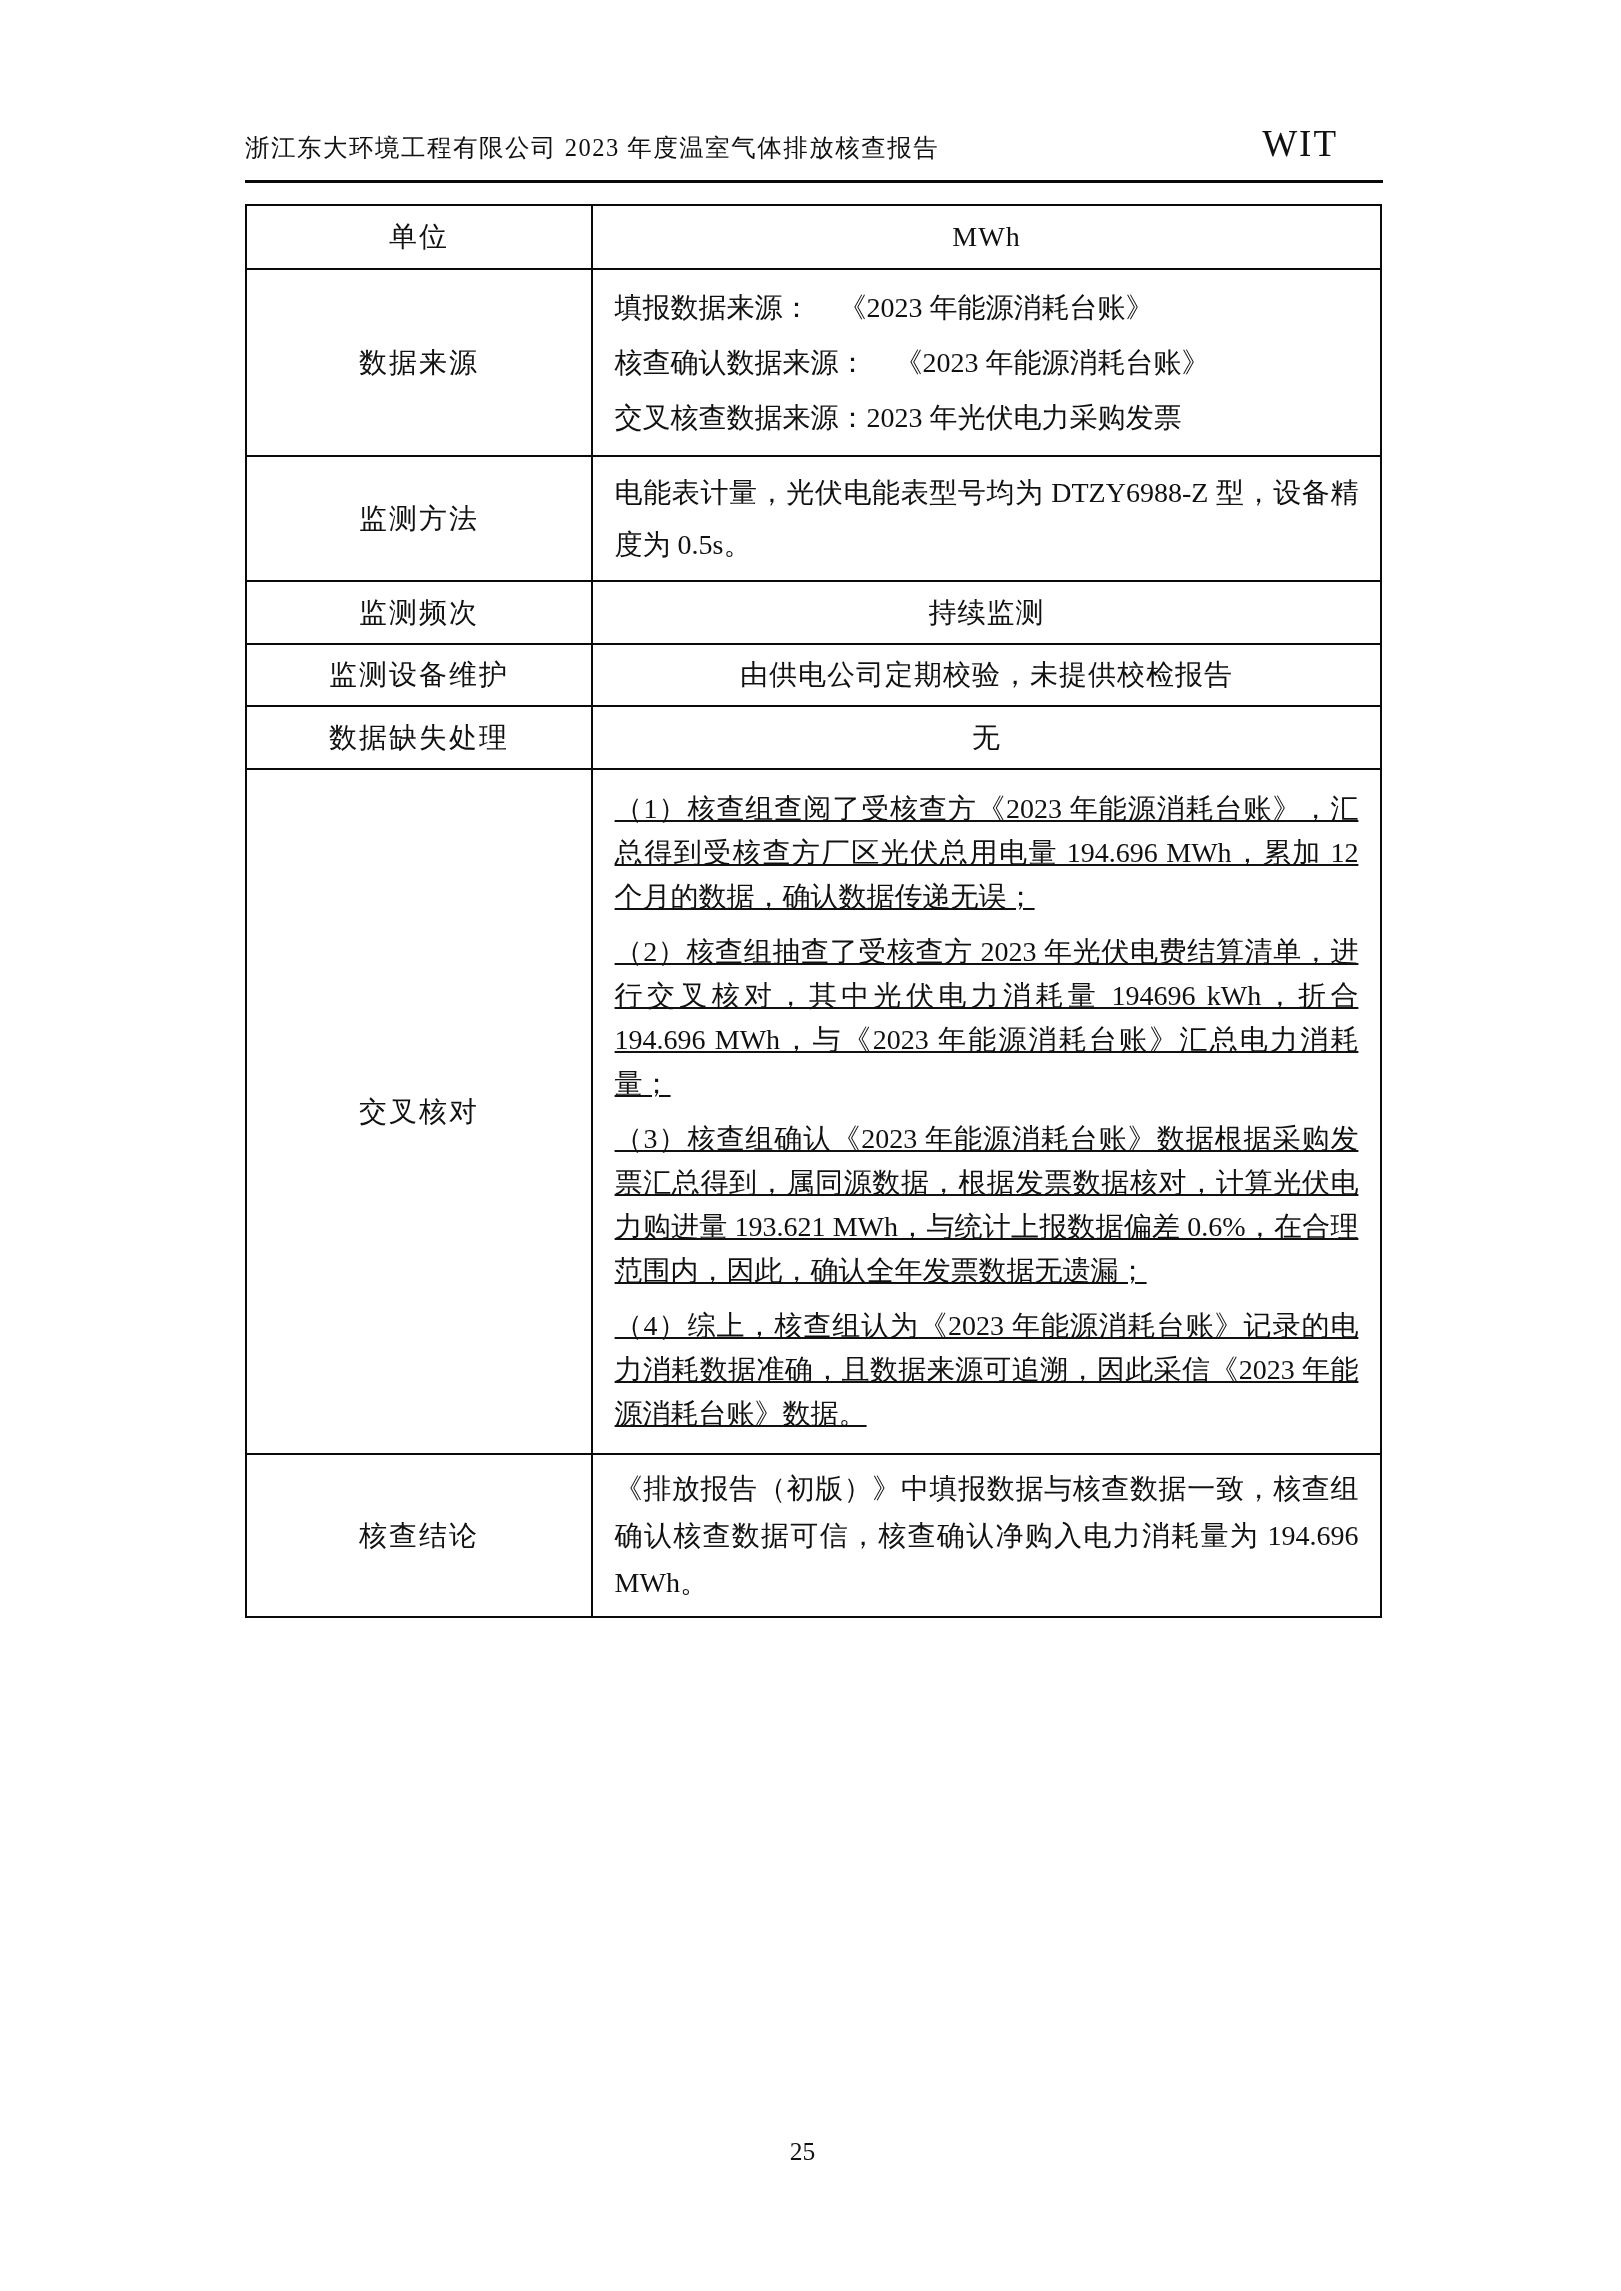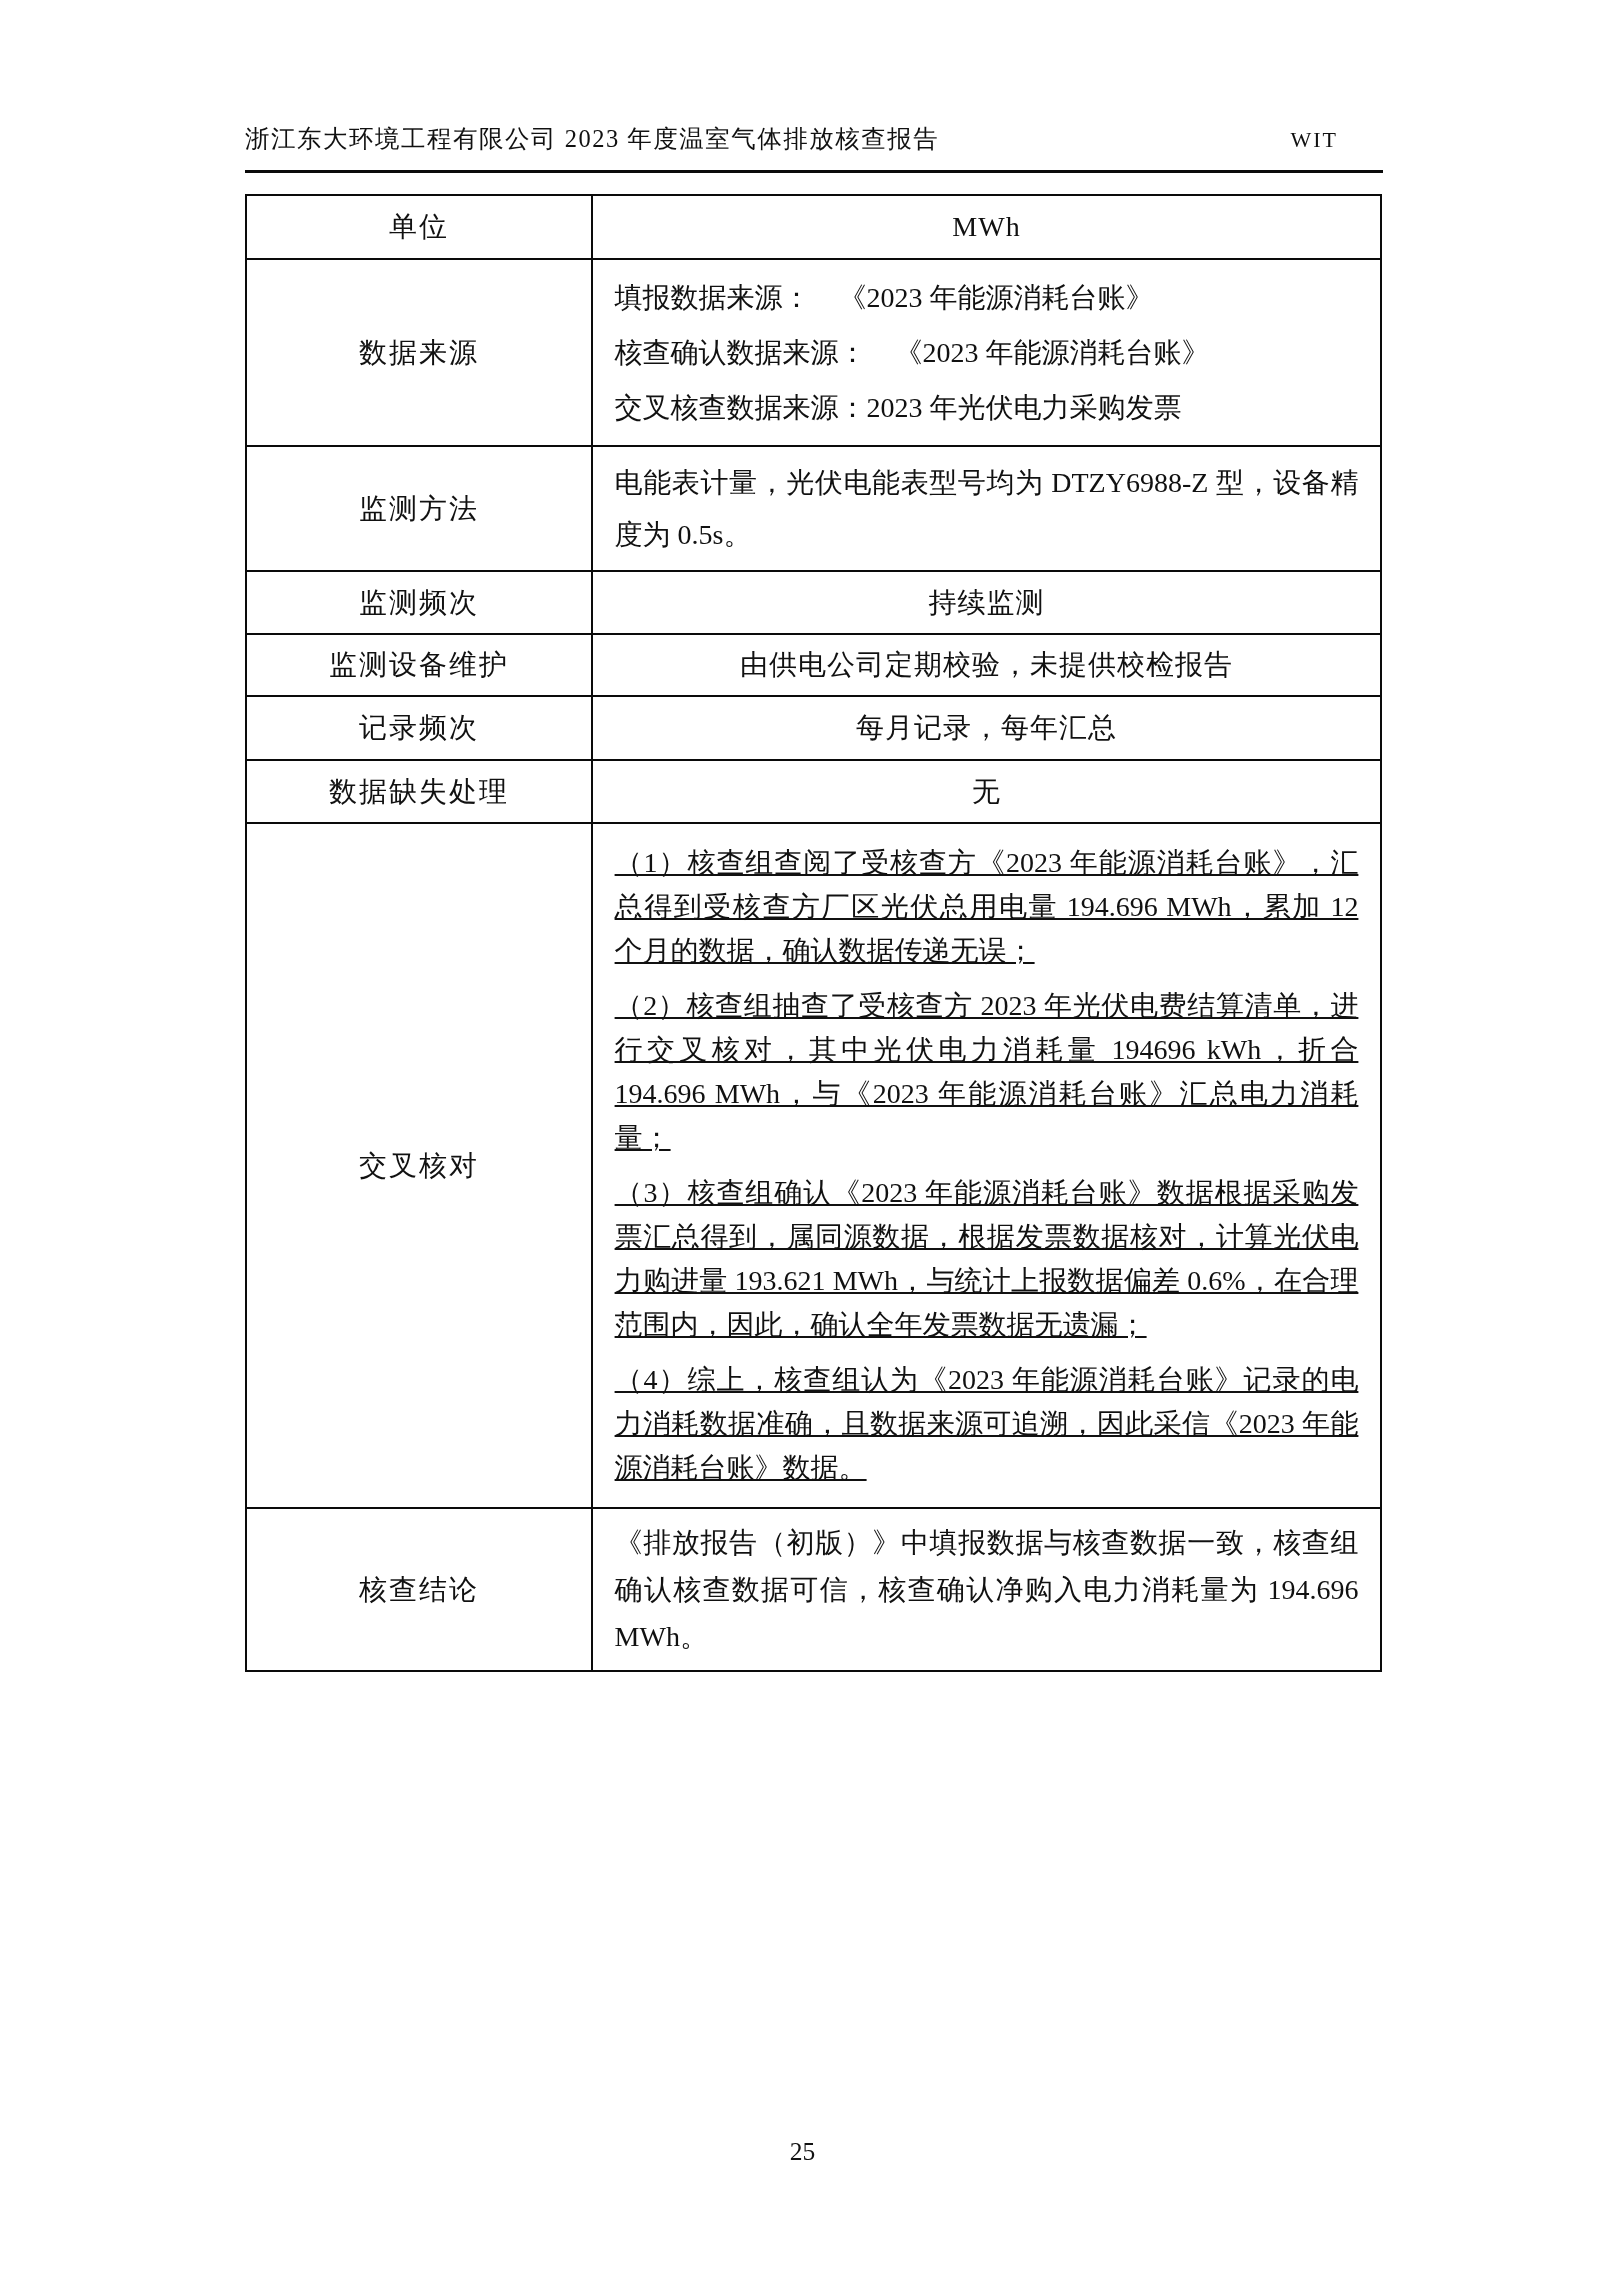--- a/index.html
+++ b/index.html
@@ -22,21 +22,21 @@
     display: flex;
     justify-content: space-between;
     align-items: baseline;
   }
   .report-title {
     font-size: 24.5px;
     letter-spacing: 1.5px;
     white-space: nowrap;
   }
   .wit-logo {
-    font-size: 22px;
+    font-size: 37px;
     letter-spacing: 2px;
     margin-right: 45px;
   }
   .header-rule {
     margin-top: 14.7px;
     border-top: 3.9px solid #0a0a0a;
     width: 100%;
   }
   table.vtable {
     margin-top: 21.6px;
@@ -143,24 +143,20 @@
       <tr class="r3">
         <td class="label-cell">监测频次</td>
         <td class="value-center">持续监测</td>
       </tr>
 
       <tr class="r4">
         <td class="label-cell">监测设备维护</td>
         <td class="value-center">由供电公司定期校验，未提供校检报告</td>
       </tr>
 
-      <tr class="r5">
-        <td class="label-cell">记录频次</td>
-        <td class="value-center">每月记录，每年汇总</td>
-      </tr>
 
       <tr class="r6">
         <td class="label-cell">数据缺失处理</td>
         <td class="value-center">无</td>
       </tr>
 
       <tr class="r7">
         <td class="label-cell">交叉核对</td>
         <td class="value-left">
           <p>（1）核查组查阅了受核查方《2023 年能源消耗台账》，汇总得到受核查方厂区光伏总用电量 194.696 MWh，累加 12 个月的数据，确认数据传递无误；</p>

